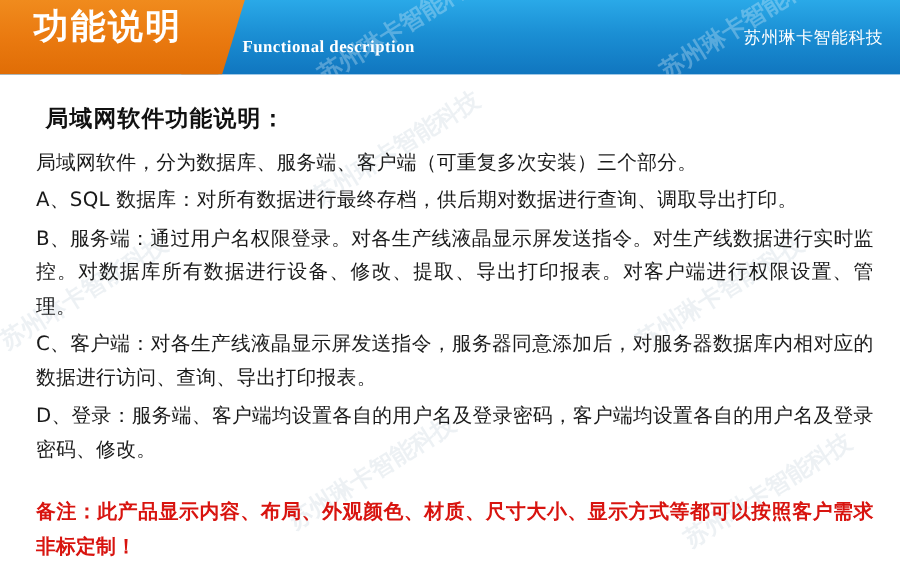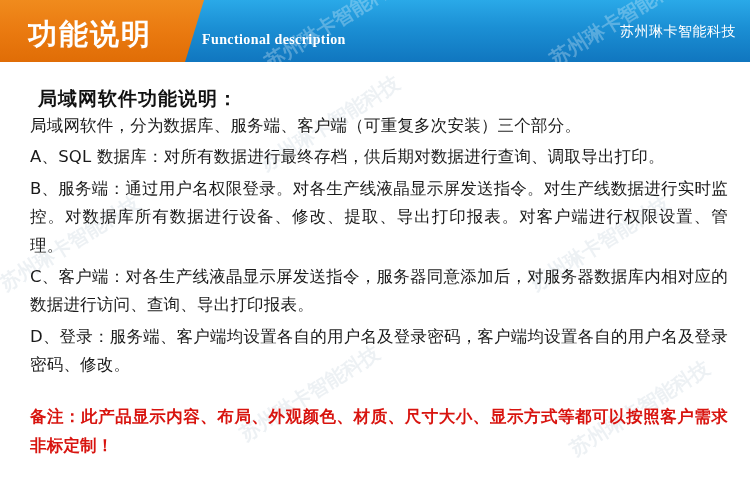--- a/index.html
+++ b/index.html
@@ -42,21 +42,21 @@
     width: 34px;
     height: 62px;
     background: linear-gradient(to bottom, #f08b1d 0%, #ea7a10 50%, #e06d06 100%);
     transform: skewX(-17deg);
     transform-origin: top left;
     z-index: 3;
   }
   .header-title-cn {
     position: absolute;
     left: 28px;
-    top: 15px;
+    top: 3px;
     z-index: 5;
     color: #ffffff;
     font-size: 29px;
     font-weight: bold;
     letter-spacing: 2px;
     font-family: "DejaVu Sans", "Liberation Sans", sans-serif;
   }
   .header-title-en {
     position: absolute;
     left: 202px;
@@ -105,21 +105,21 @@
     position: relative;
     z-index: 2;
     padding: 20px 22px 0 30px;
     box-sizing: border-box;
   }
   .doc-title {
     font-size: 19px;
     font-weight: bold;
     color: #111111;
     letter-spacing: 1px;
-    margin: 4px 0 0 8px;
+    margin: 4px 0 10px 8px;
     font-family: "DejaVu Sans", "Liberation Sans", sans-serif;
   }
   .para {
     font-size: 16.5px;
     color: #1a1a1a;
     line-height: 1.72;
     letter-spacing: 0.2px;
     margin: 0 0 3px 0;
     text-align: justify;
     font-family: "DejaVu Sans", "Liberation Sans", sans-serif;

